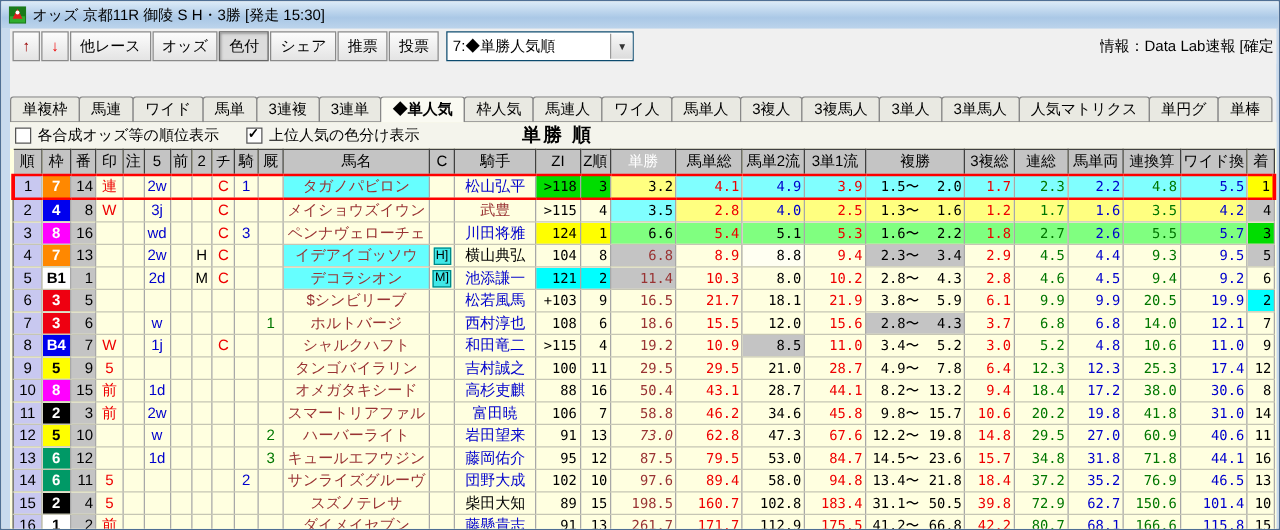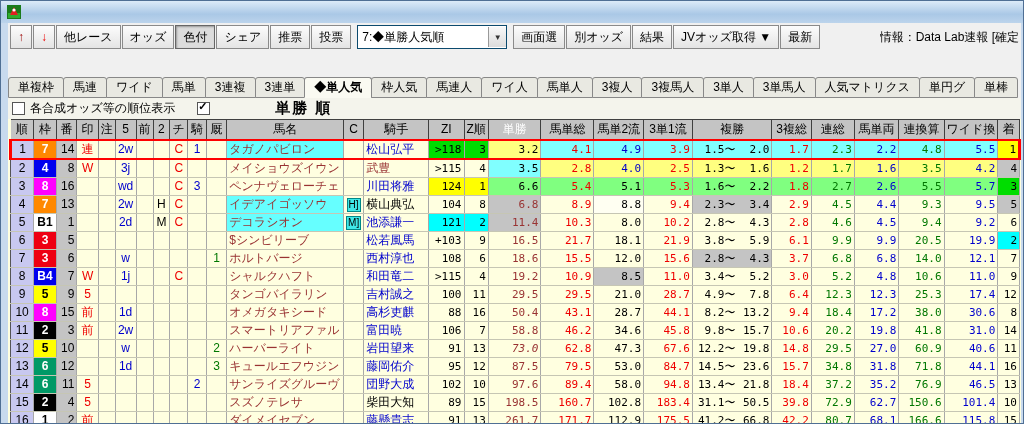--- a/index.html
+++ b/index.html
@@ -48,21 +48,21 @@
   
   table.odds{position:absolute;left:1px;top:21px;border-collapse:collapse;table-layout:fixed;
              font-size:12px;background:#ffffe0;}
   table.odds td,table.odds th{height:17px;padding:0 2px;border-right:1px solid #a8a8a8;border-bottom:1px solid #c6c6b4;
              overflow:hidden;white-space:nowrap;box-sizing:border-box;}
   table.odds th{background:#c4c4c4;font-weight:normal;border-right:1px solid #404040;border-bottom:1px solid #404040;
              border-top:1px solid #404040;text-align:center;height:20px;}
   th.sorthead{background:#000;color:#fff;}
   td.num{font-family:"DejaVu Sans Mono",monospace;font-size:11px;text-align:right;}
   td.ctr{text-align:center;}
-  td.lft{text-align:left;}
+  td.lft{text-align:center;}
   td.rankc{background:#c8c8f0;text-align:center;border-left:1px solid #555;border-right:1px solid #555;border-bottom:1px solid #555;}
   td.wakuc{text-align:center;font-weight:bold;border-right:1px solid #555;border-bottom:1px solid #555;}
   td.numc{background:#c4c4c4;text-align:right;padding-right:3px;border-right:1px solid #404040;border-bottom:1px solid #555;}
   .clr-red{color:#ee0000;} .clr-blue{color:#0000cc;} .clr-green{color:#007700;}
   .clr-maroon{color:#993333;} .clr-blk{color:#000;}
   .badge{display:inline-block;background:#40e8e8;border:1px solid #008888;color:#000;
          font-size:10px;line-height:12px;padding:0 1px;}
   tr.sel td{border-top:2px solid #f00;border-bottom:2px solid #f00;}
   tr.sel td:first-child{border-left:3px solid #f00;}
   tr.sel td:last-child{border-right:3px solid #f00;}
@@ -73,38 +73,38 @@
 <body>
 
 <div class="win">
   <div class="titlebar">
     <svg class="appicon" viewBox="0 0 14 14">
       <rect x="0" y="0" width="14" height="14" fill="#1a7a1a"></rect>
       <rect x="1" y="8" width="12" height="5" fill="#2fae2f"></rect>
       <polygon points="3,10 7,2 11,10" fill="#e02020"></polygon>
       <circle cx="7" cy="5" r="1.6" fill="#ffffff"></circle>
     </svg>
+    <span class="titletxt">オッズ 京都11R 御陵 S H・3勝  [発走 15:30]</span>
   </div>
 
   <div class="framel"></div>
   <div class="framer"></div>
 
   <div class="toolbar">
     <span class="tbtn arrbtn arr-up">
         <span>↑</span>
       </span>
     <span class="tbtn arrbtn arr-down">
         <span>↓</span>
       </span>
     <span id="tb-left"><span class="tbtn">他レース</span><span class="tbtn">オッズ</span><span class="tbtn pressed">色付</span><span class="tbtn">シェア</span><span class="tbtn">推票</span><span class="tbtn">投票</span></span>
     <span class="combo">
       <span class="val">7:◆単勝人気順</span>
       <span class="dd">▼</span>
     </span>
-    <span id="tb-right"><span class="tbtn">画面選</span><span class="tbtn">別オッズ</span><span class="tbtn">結果</span><span class="tbtn">JVオッズ取得 ▼</span><span class="tbtn">最新</span></span>
     <span class="infotxt">情報：Data Lab速報 [確定</span>
   </div>
 
   <div class="tabrow" id="tabrow">
       <span class="tab">単複枠</span>
       <span class="tab">馬連</span>
       <span class="tab">ワイド</span>
       <span class="tab">馬単</span>
       <span class="tab">3連複</span>
       <span class="tab">3連単</span>
@@ -120,20 +120,21 @@
       <span class="tab">人気マトリクス</span>
       <span class="tab">単円グ</span>
       <span class="tab">単棒</span>
     </div>
 
   <div class="content">
     <div class="optrow">
       <span class="cb" id="cb1"></span>
       <span class="cblabel">各合成オッズ等の順位表示</span>
       <span class="cb checked" id="cb2"></span>
+      <span class="cblabel">上位人気の色分け表示</span>
       <span class="viewtitle">単勝 順</span>
     </div>
     <table class="odds" id="oddstable">
       <colgroup id="cg">
           <col style="width: 24px;">
           <col style="width: 23px;">
           <col style="width: 21px;">
           <col style="width: 22px;">
           <col style="width: 17px;">
           <col style="width: 21px;">

